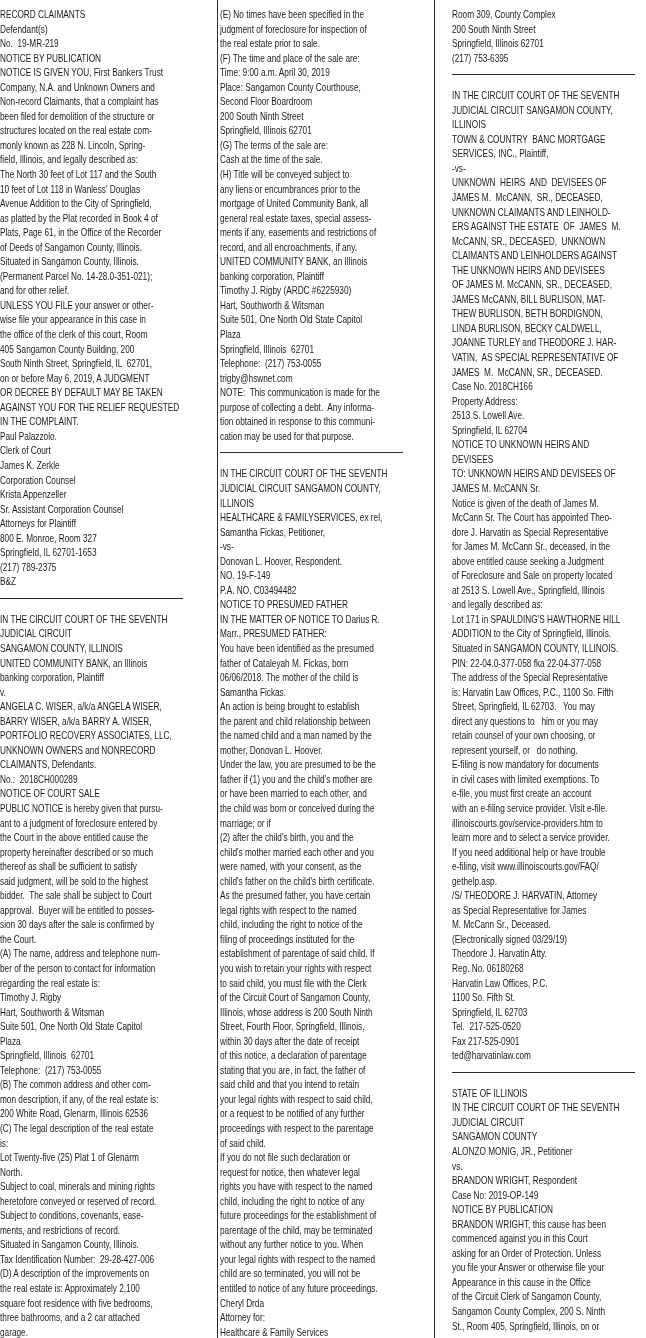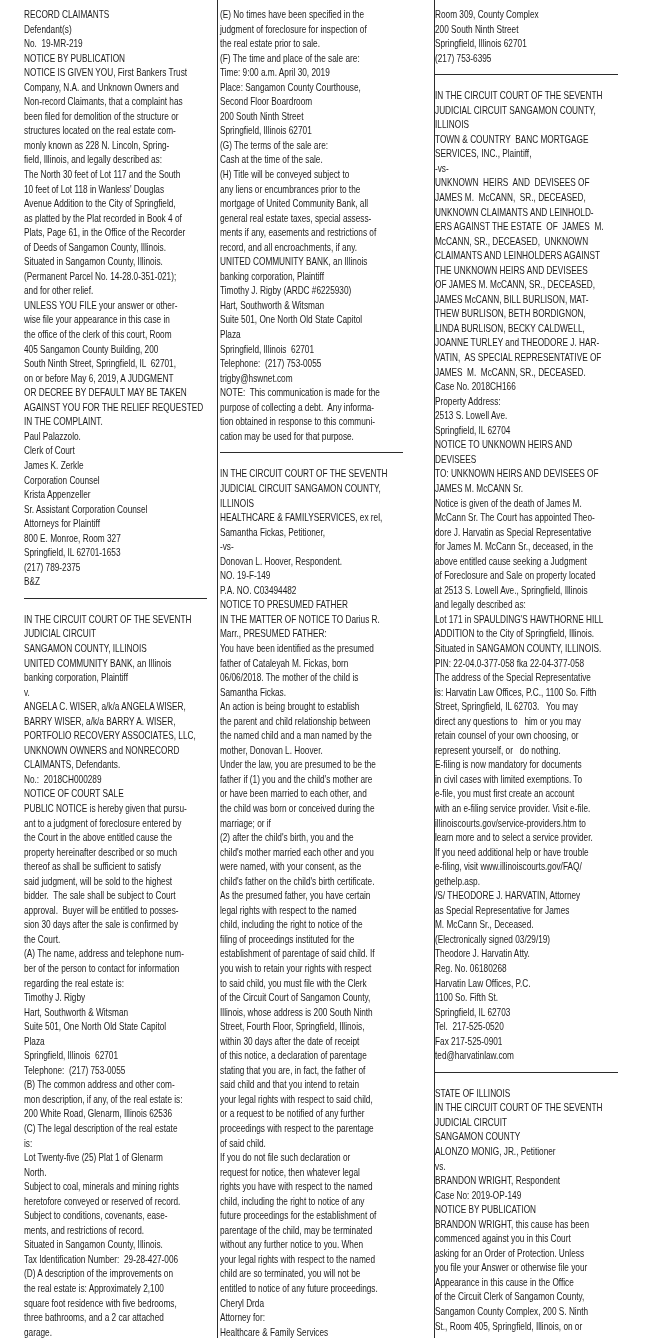--- a/index.html
+++ b/index.html
@@ -14,23 +14,23 @@
     width: 646px; height: 1338px;
     background: var(--page-bg, #ffffff);
     color: var(--text-color, #1b1b1b);
     display: flex;
   }
   .col {
     height: 100%;
     padding-top: 7px;
     overflow: hidden;
   }
-  .col-1 { width: 217px; padding-left: 24px; }
+  .col-1 { width: 217px; }
   .col-2 { width: 217px; border-left: 1px solid var(--rule-color, #2b2b2b); padding-left: 2px; }
-  .col-3 { width: 212px; border-left: 1px solid var(--rule-color, #2b2b2b); }
+  .col-3 { width: 212px; border-left: 1px solid var(--rule-color, #2b2b2b); padding-left: 17px; }
   .block { }
   .line {
     font-size: 11px;
     line-height: 14.55px;
     white-space: pre;
     transform: scaleX(0.75);
     transform-origin: 0 50%;
     color: var(--text-color, #1b1b1b);
   }
   .rule {

